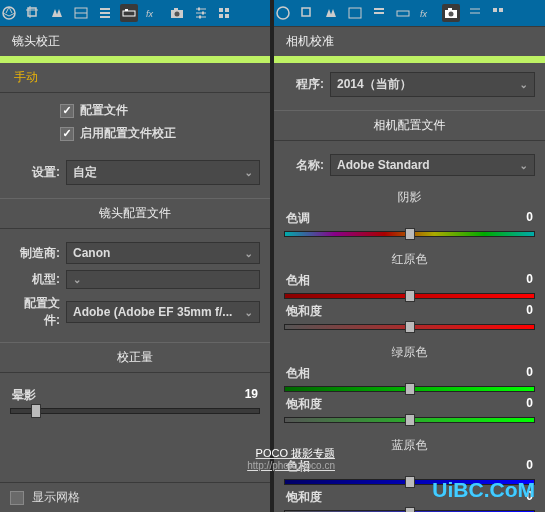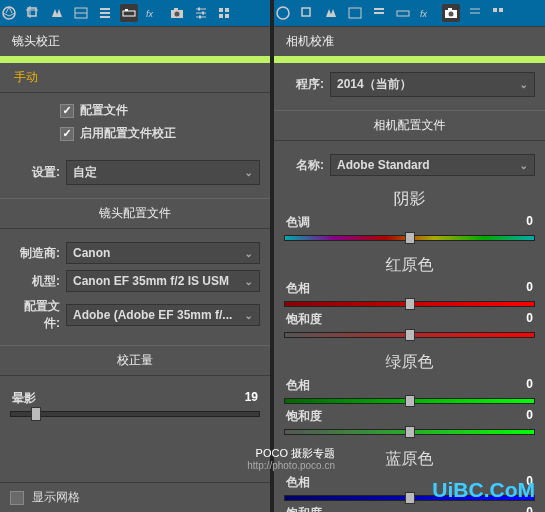--- a/index.html
+++ b/index.html
@@ -41,21 +41,21 @@
   .gradient-thumb { width: 10px; height: 12px; background: #bbb; border: 1px solid #333; position: absolute; top: -4px; transform: translateX(-50%); cursor: pointer; }
 
   .slider-value { color: #fff; font-size: 12px; }
   .bottom-check { padding: 6px 10px; border-top: 1px solid #3a3a3a; display: flex; align-items: center; gap: 8px; }
 
   .watermark { position: absolute; right: 10px; bottom: 10px; text-align: right; font-size: 11px; color: #ddd; line-height: 1.2; pointer-events: none; }
   .watermark .big { font-size: 21px; font-weight: bold; background: linear-gradient(180deg,#0af,#058); -webkit-background-clip: text; color: #4cf; }
   .watermark .poco { font-size: 11px; color: #fff; }
   .watermark .pocourl { font-size: 10px; color: #aaa; }
 
-  .sub-title { text-align: center; padding: 4px 0; color: #ddd; font-size: 16px; }
+  .sub-title { text-align: center; padding: 4px 0; color: #ddd; font-size: 12px; }
 
   .grad-hue { background: linear-gradient(90deg,#0aa,#808,#a00,#aa0,#0a0,#0aa); }
   .grad-red { background: linear-gradient(90deg,#800,#f00); }
   .grad-red-sat { background: linear-gradient(90deg,#555,#f00); }
   .grad-green { background: linear-gradient(90deg,#060,#0f0); }
   .grad-green-sat { background: linear-gradient(90deg,#555,#0f0); }
   .grad-blue { background: linear-gradient(90deg,#006,#00f); }
   .grad-blue-sat { background: linear-gradient(90deg,#555,#00f); }
 
   .scroll { overflow-y: auto; flex: 1; }
@@ -165,21 +165,20 @@
         <div class="form-row">
           <div class="form-label">制造商:</div>
           <div class="dropdown">
             <span>Canon</span>
             <span class="arrow">⌄</span>
           </div>
         </div>
         <div class="form-row">
           <div class="form-label">机型:</div>
           <div class="dropdown">
-            <span>Canon EF 35mm f/2 IS USM</span>
             <span class="arrow">⌄</span>
           </div>
         </div>
         <div class="form-row">
           <div class="form-label">配置文件:</div>
           <div class="dropdown">
             <span>Adobe (Adobe EF 35mm f/...</span>
             <span class="arrow">⌄</span>
           </div>
         </div>
@@ -345,18 +344,18 @@
         </div>
         <div class="gradient-track grad-blue-sat">
           <div class="gradient-thumb" style="left:50%"></div>
         </div>
       </div>
     </div>
   </div>
 </div>
 
 <div class="watermark">
-  <div style="position:absolute; right:200px; bottom:30px; text-align:right;">
+  <div style="position:absolute; right:200px; bottom:30px; text-align:right;text-decoration:underline;">
     <div class="poco">POCO 摄影专题</div>
     <div class="pocourl">http://photo.poco.cn</div>
   </div>
   <div class="big">UiBC.CoM</div>
 </div>
 
 </body></html>

